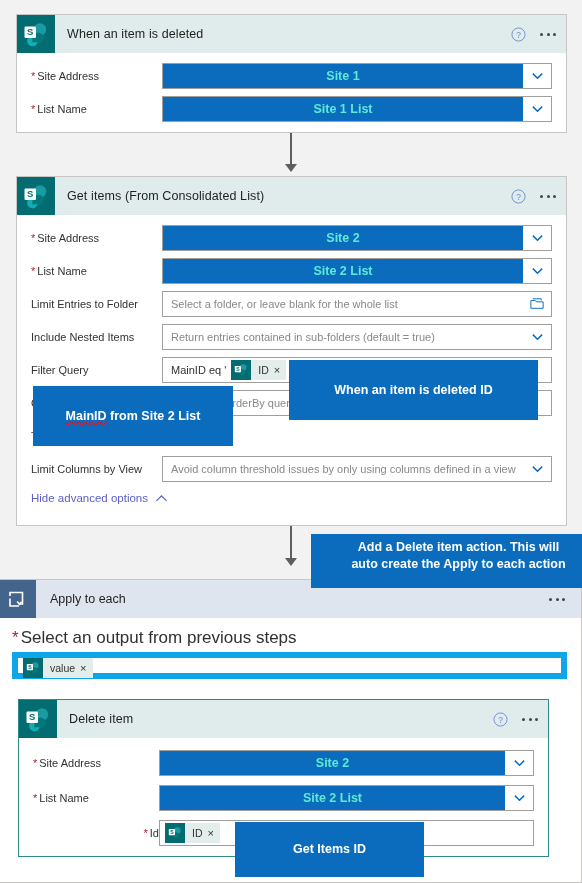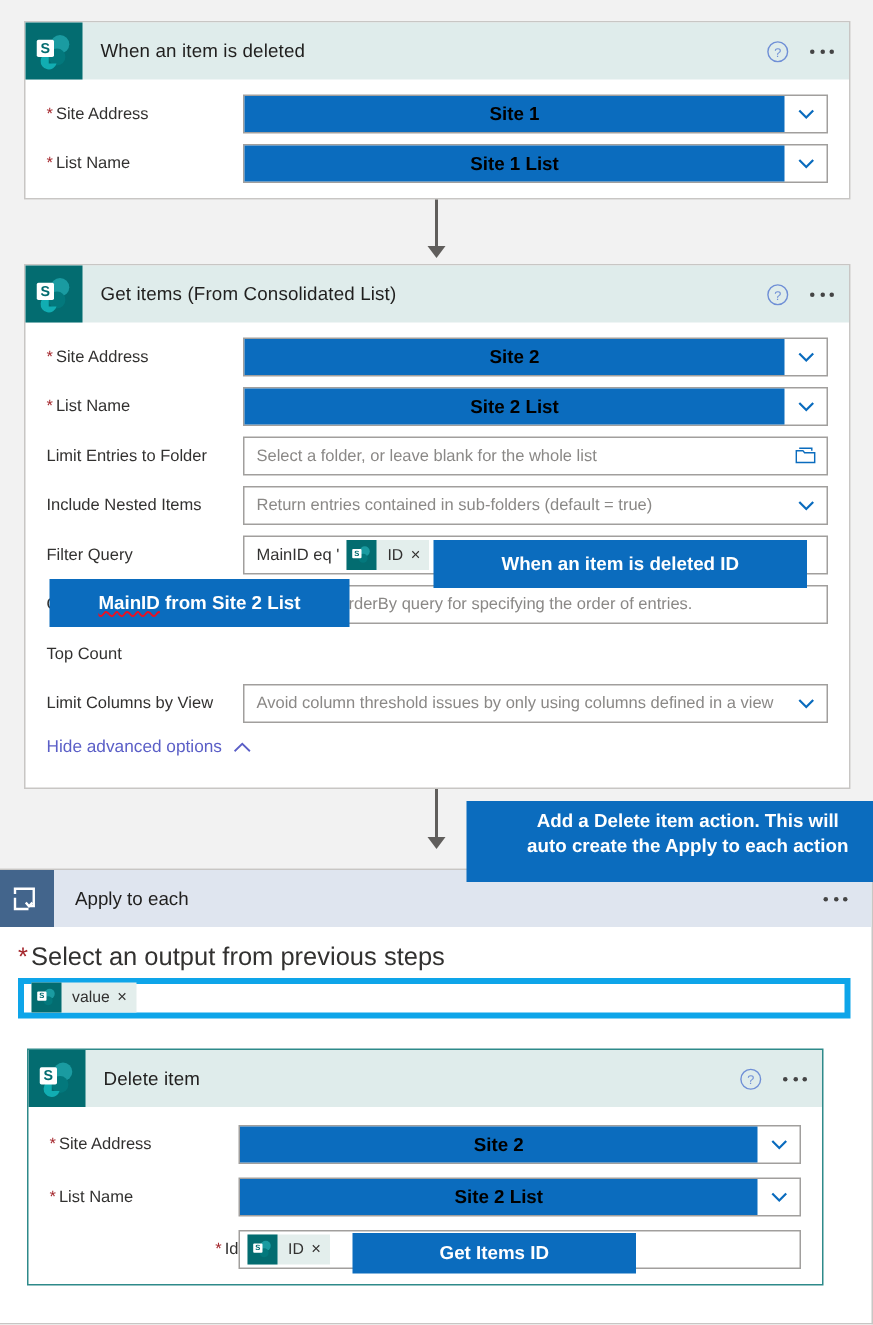--- a/index.html
+++ b/index.html
@@ -80,21 +80,21 @@
     margin-left:auto;margin-right:7px;
     width:13px;height:13px;flex:0 0 13px;
   }
   .folder-ico{margin-left:auto;margin-right:7px;width:14px;height:13px;}
 
   
   .bluefill{
     position:absolute;left:0;top:0;bottom:0;
     background:#0b6cbe;
     display:flex;align-items:center;justify-content:center;
-    color:#000000;font-weight:bold;font-size:12.5px;
+    color:#5eead4;font-weight:bold;font-size:12.5px;
     right:28px;
   }
 
   
   .chip{
     display:inline-flex;align-items:center;
     background:#e3eeec;
     height:20px;margin-left:5px;
     flex:0 0 auto;
   }
@@ -103,21 +103,21 @@
   .chip .ctxt{font-size:10.5px;color:#323130;padding:0 5px 0 7px;}
   .chip .cx{font-size:11px;color:#323130;padding-right:6px;cursor:pointer;}
   .plain{font-size:11px;color:#323130;padding-left:8px;white-space:nowrap;}
 
   
   .callout{
     position:absolute;
     background:#0b6cbe;color:#fff;
     font-weight:bold;font-size:12.5px;
     display:flex;align-items:center;
-    padding:2px 10px;
+    padding:16px 10px;
     z-index:30;
     line-height:17px;
   }
   .callout.two{display:block;padding:5px 12px;text-align:center;}
   .spell{
     text-decoration:underline;
     text-decoration-color:#e81123;
     text-decoration-style:wavy;
     text-decoration-skip-ink:none;
   }
@@ -149,22 +149,22 @@
   .loop-head{
     height:38px;background:#dfe5ef;
     display:flex;align-items:center;position:relative;
   }
   .loop-ico{width:38px;height:38px;background:#43658c;flex:0 0 38px;position:relative;}
   .loop-ico svg{position:absolute;left:9px;top:9px;}
   .loop-title{margin-left:14px;font-size:12.5px;color:#201f1e;}
   .loop-body{padding:10px 14px;}
   .sublabel{font-size:17px;color:#323130;margin-bottom:4px;}
   .outbox{
-    height:27px;border:4px solid #0ea5e9;background:#fff;
-    display:flex;align-items:flex-end;box-sizing:border-box;
+    height:27px;border:6px solid #0ea5e9;background:#fff;
+    display:flex;align-items:flex-start;box-sizing:border-box;
   }
 </style>
 </head>
 <body>
 
 <div class="canvas">
 
   <div class="card" style="left:16px;top:14px;width:551px;height:119px;">
     <div class="card-head">
       <div class="sp-icon">

